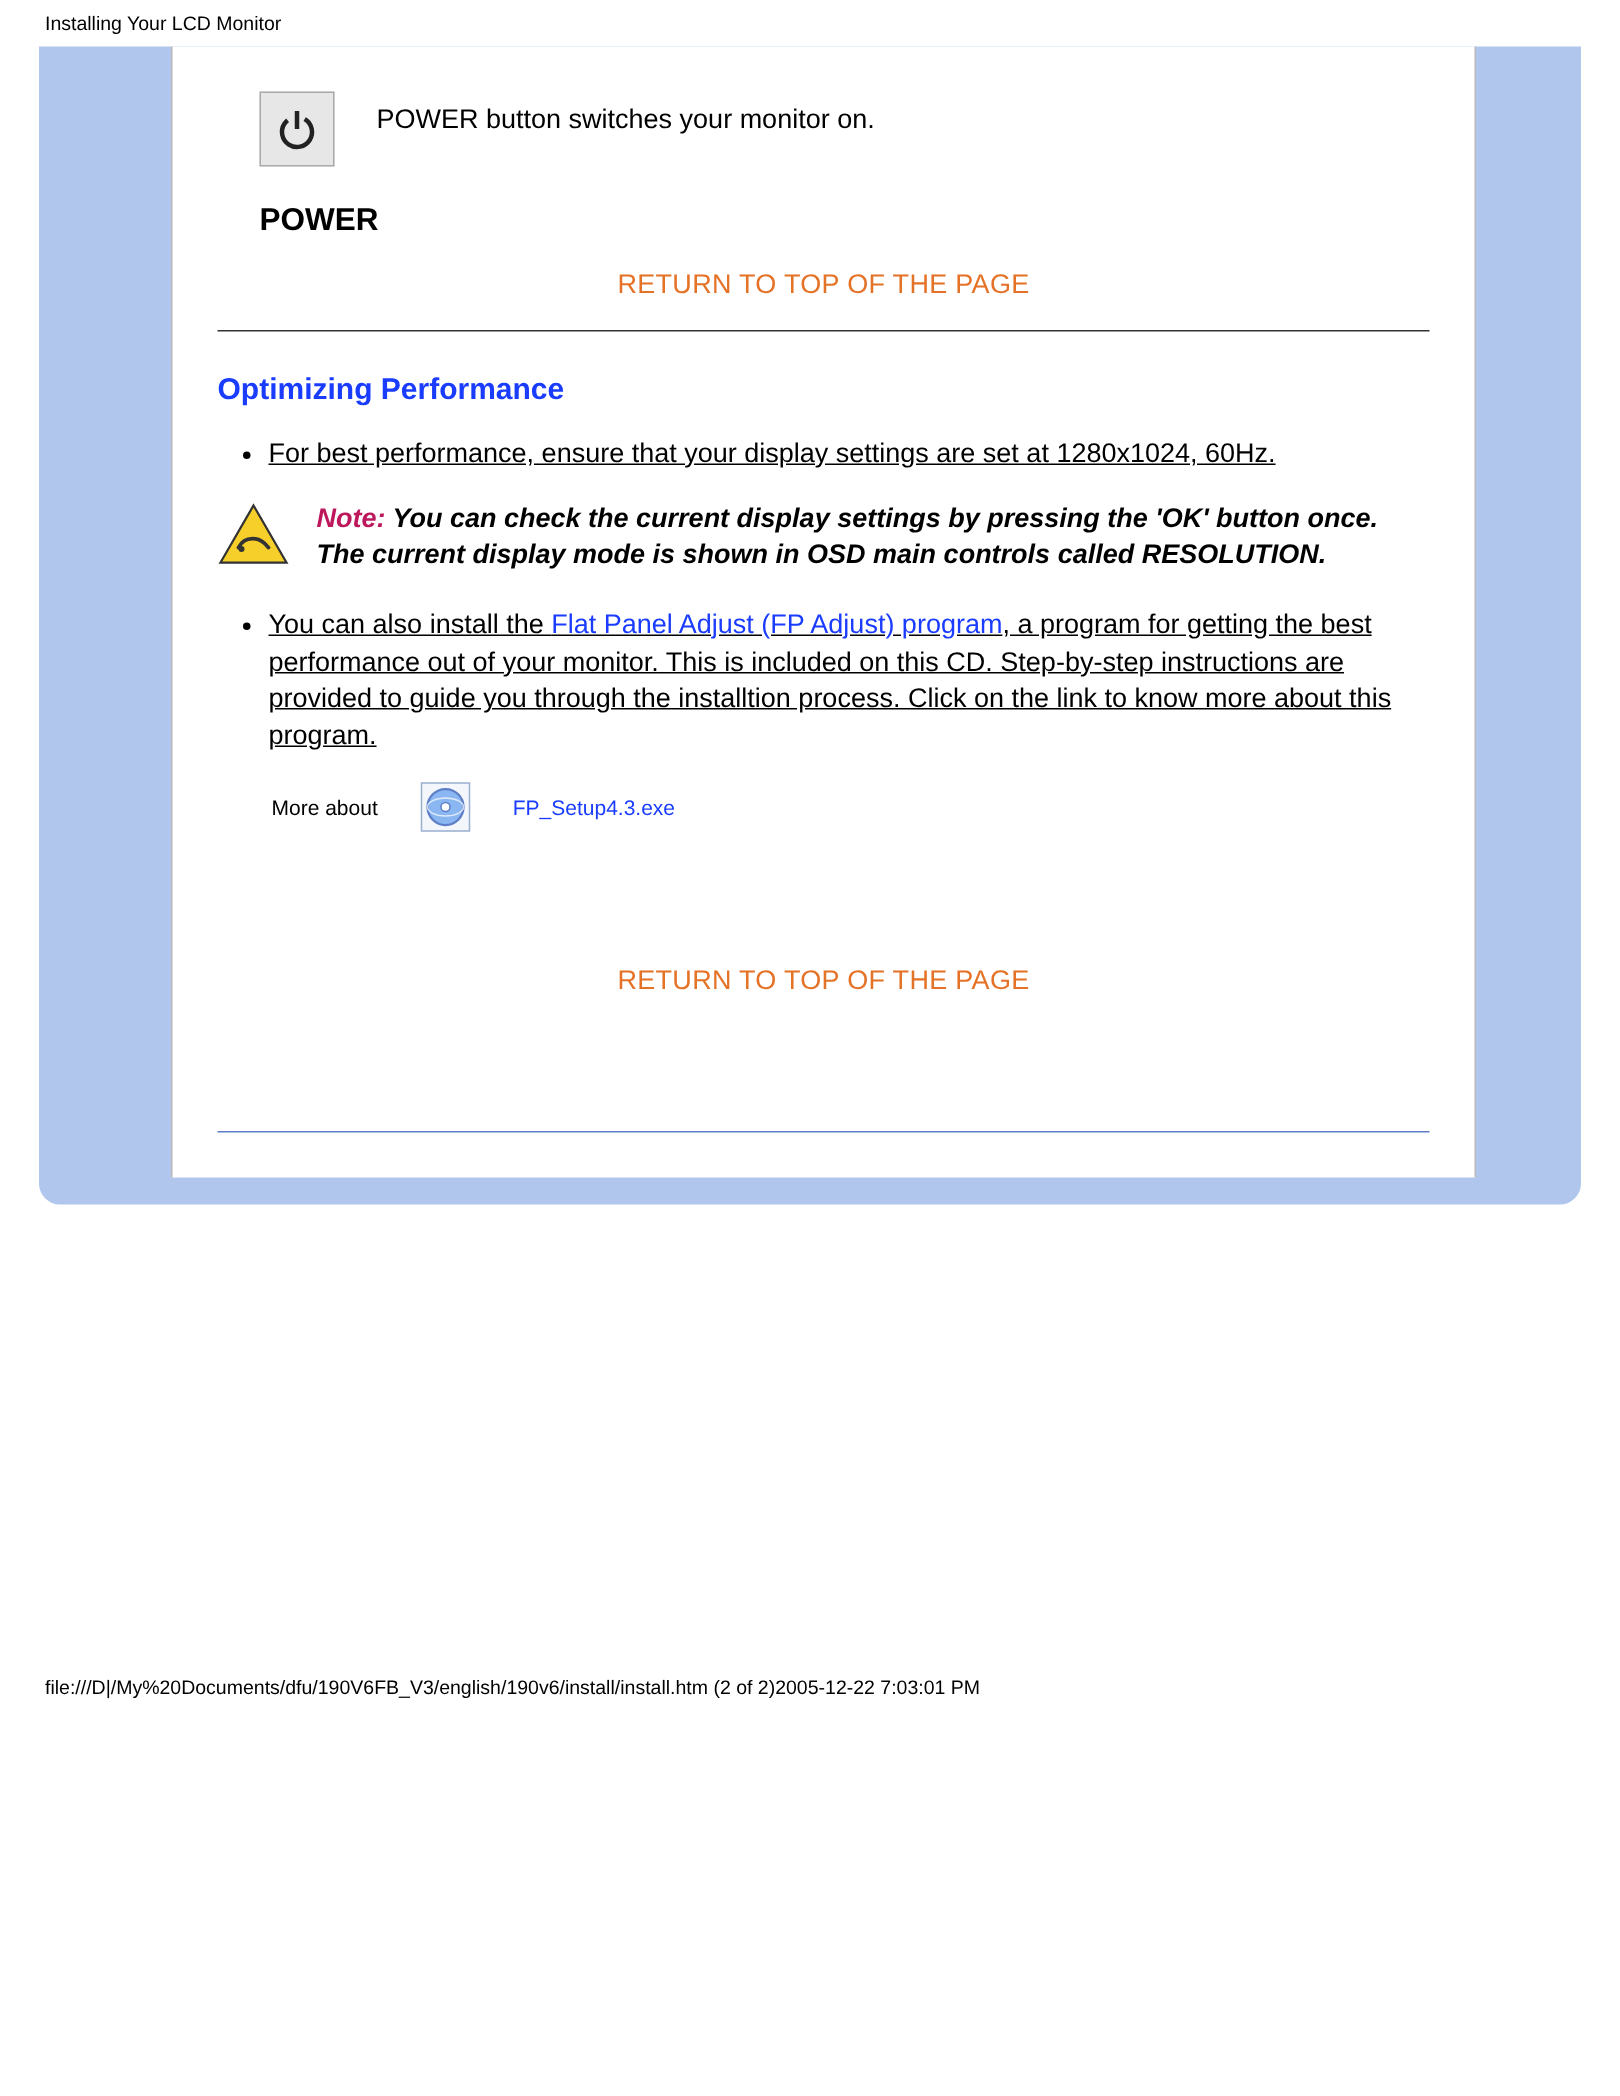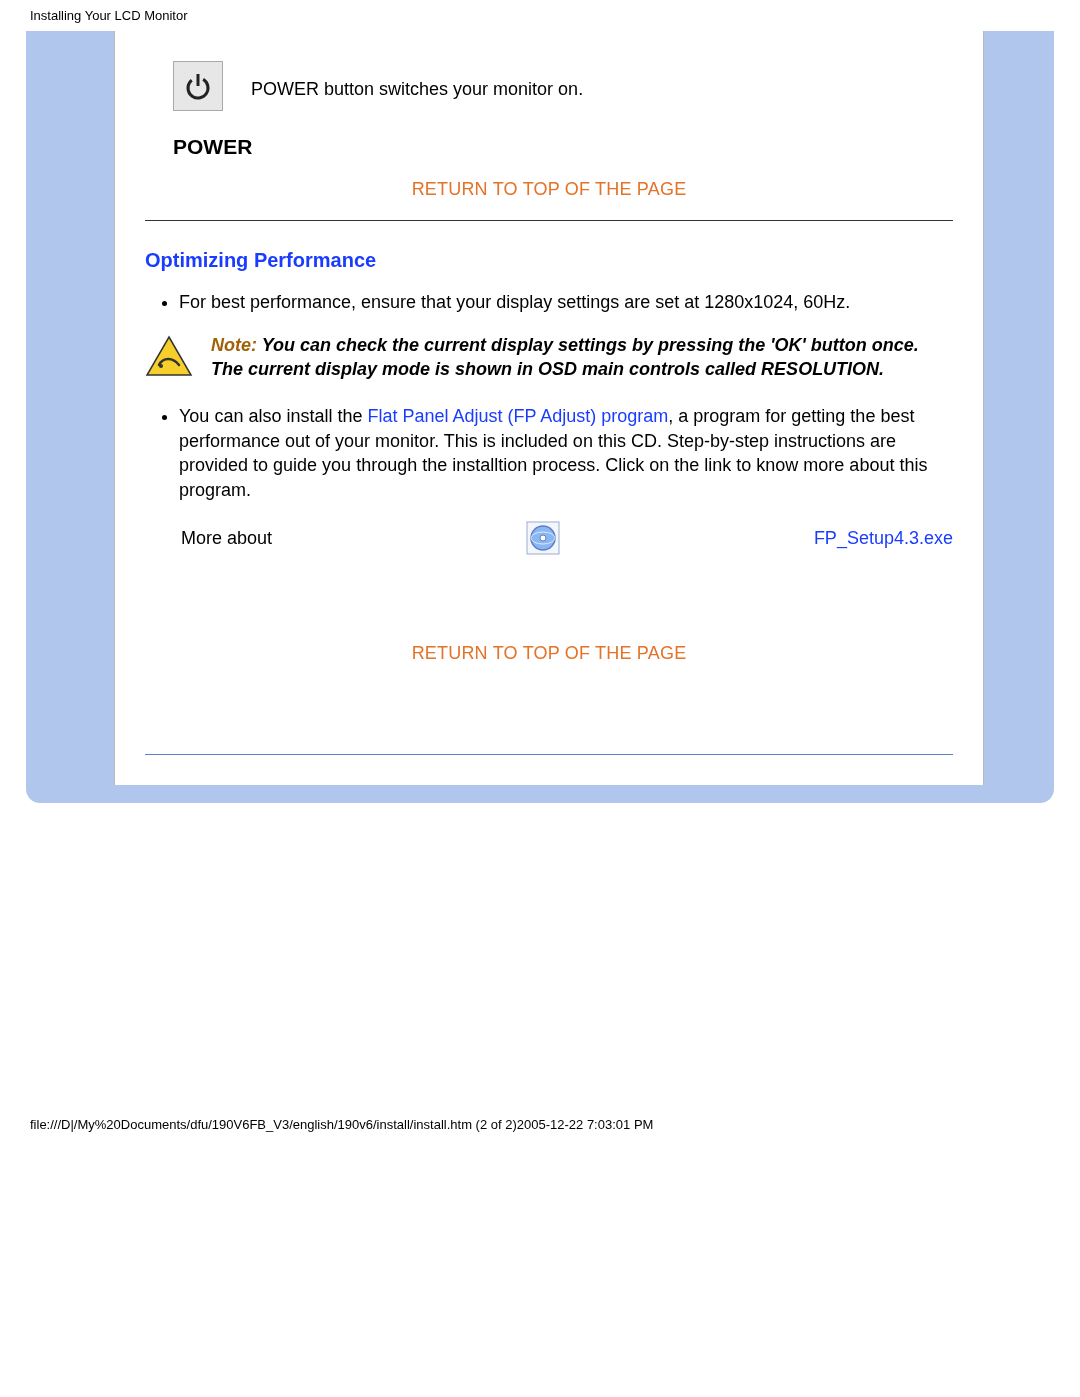--- a/index.html
+++ b/index.html
@@ -33,21 +33,21 @@
     left: 0;
     box-sizing: border-box;
     padding: 30px 30px 10px 30px;
   }
   
   .shell {
     padding: 0 0 18px 18px;
   }
   .row {
     display: flex;
-    align-items: center;
+    align-items: flex-start;
     gap: 28px;
     margin-bottom: 20px;
   }
   .icon-box {
     width: 48px;
     height: 48px;
     background: #e7e7e7;
     border: 1px solid #aaa;
     display: flex;
     align-items: center;
@@ -88,50 +88,50 @@
     margin: 8px 0 18px 0;
   }
   ul.bullets {
     margin: 0 0 18px 0;
     padding-left: 34px;
   }
   ul.bullets li {
     font-size: 18px;
     line-height: 1.38;
     margin-bottom: 10px;
+    text-decoration: underline;
   }
   .note-row {
     display: flex;
     align-items: flex-start;
     gap: 18px;
     margin: 12px 0 22px 0;
   }
   .note-icon {
     flex: 0 0 48px;
     margin-top: 2px;
   }
   .note-text {
     font-style: italic;
     font-weight: bold;
     font-size: 18px;
     line-height: 1.36;
   }
   .note-red {
-    color: #a16207;
+    color: #be185d;
   }
   .inline-link {
     color: #1a3cff;
   }
   .more-row {
     display: flex;
     align-items: center;
     gap: 28px;
     margin: 18px 0 18px 36px;
-    font-size: 18px;
-    justify-content: space-between;
+    font-size: 14px;
   }
   .cd-icon {
     width: 34px;
     height: 34px;
   }
   .bottom-band {
     height: 20px;
     background: #fff;
     border-top: 1px solid #5e7fc8;
     margin: 0 0 0 0;

